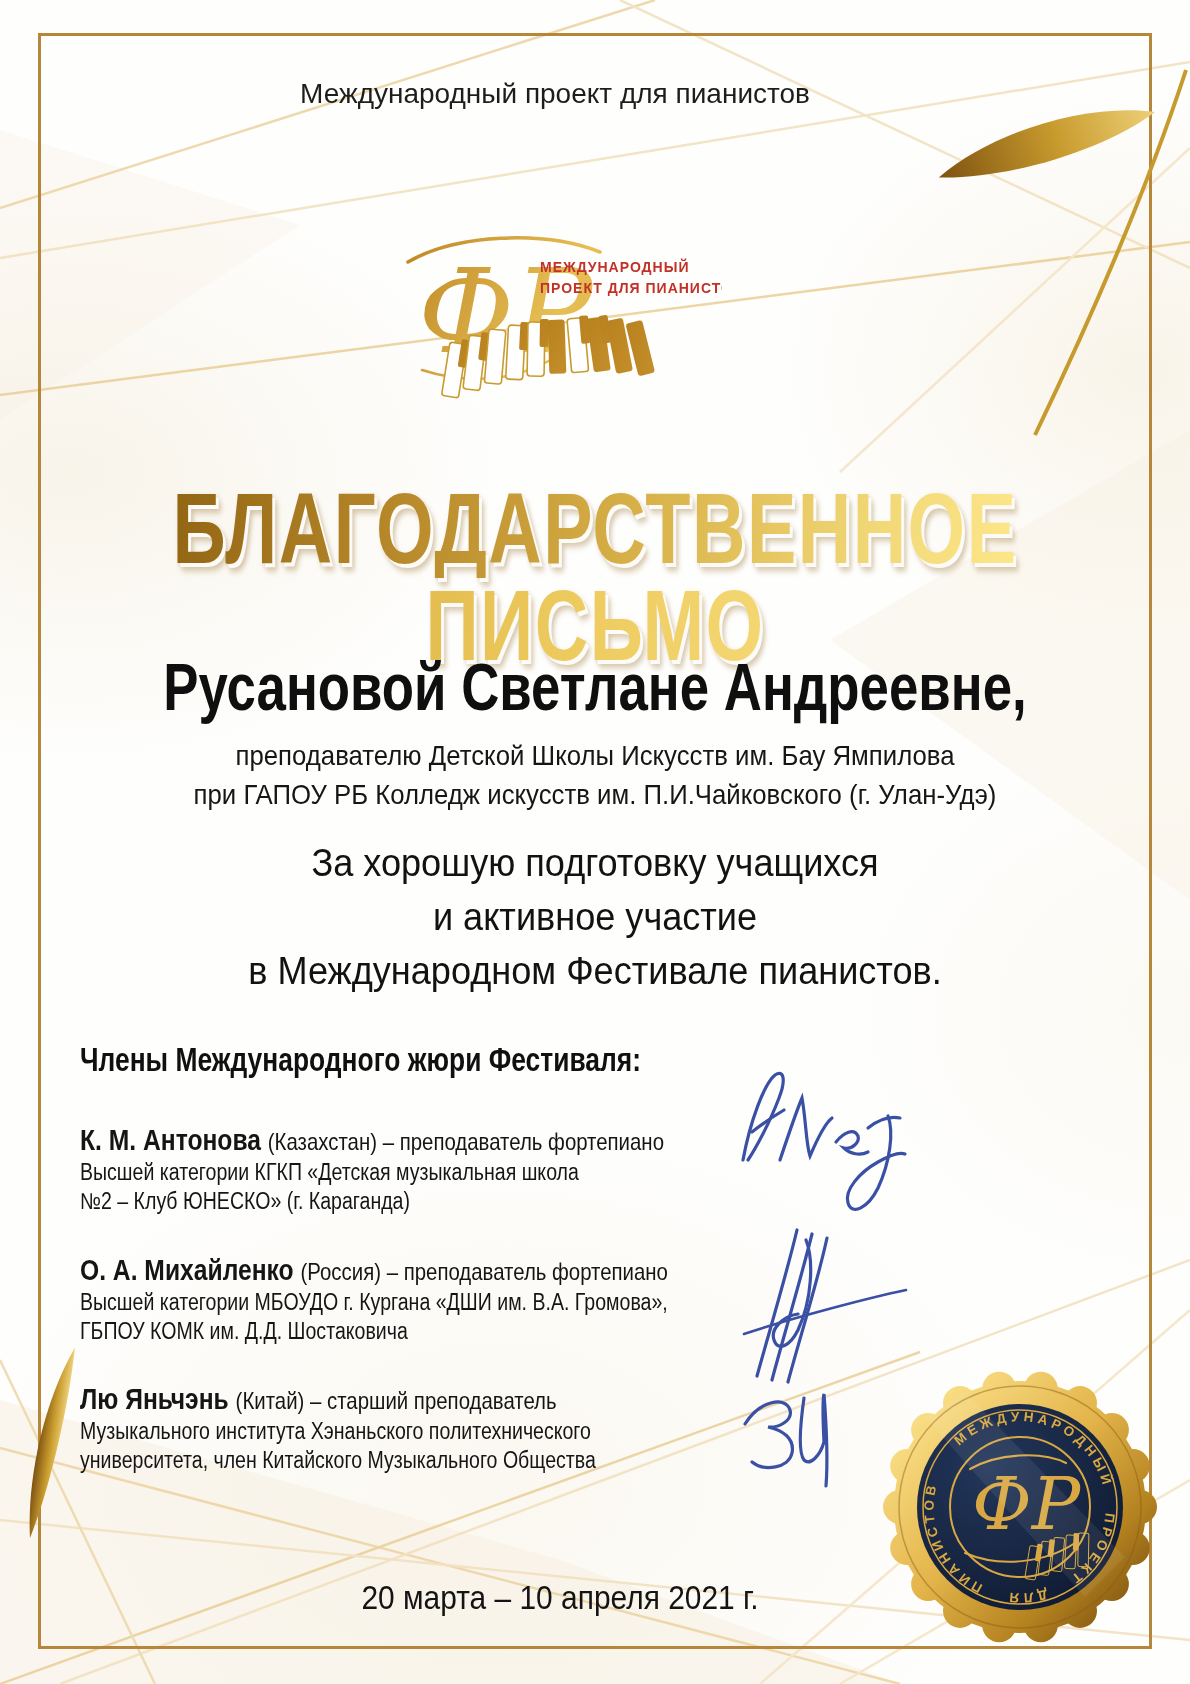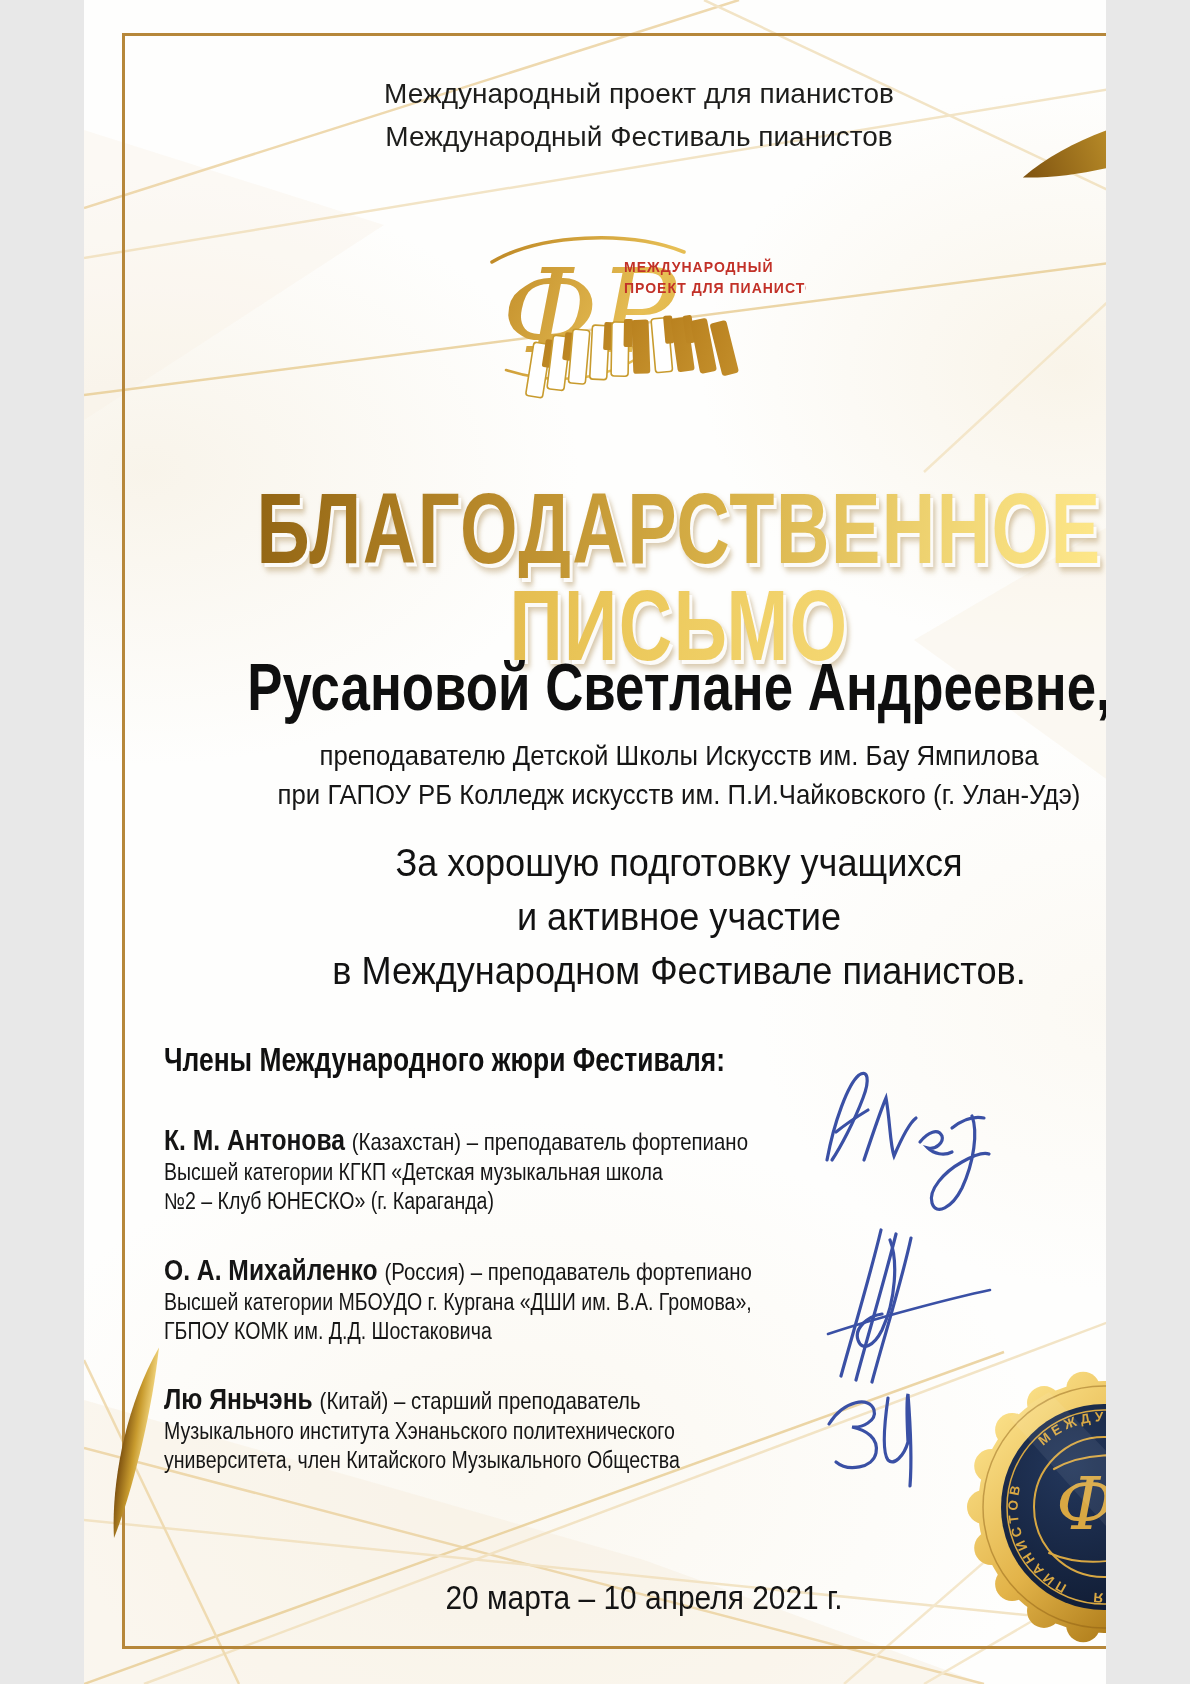--- a/index.html
+++ b/index.html
@@ -1,16 +1,16 @@
 <!DOCTYPE html>
 <html><head>
 <meta charset="utf-8">
 <style>
   html,body{margin:0;padding:0;background:#e8e8e8;}
-  .page{position:relative;width:1022px;height:1684px;overflow:hidden;margin:0 auto;
+  .page{position:relative;width:1190px;height:1684px;overflow:hidden;margin:0 auto;
     background:
       radial-gradient(620px 420px at 6% 28%, rgba(240,229,206,.40), transparent 70%),
       radial-gradient(520px 400px at 96% 22%, rgba(243,232,209,.45), transparent 70%),
       radial-gradient(760px 520px at 42% 88%, rgba(246,238,221,.40), transparent 70%),
       radial-gradient(500px 400px at 100% 60%, rgba(246,238,221,.30), transparent 70%),
       #fefefd;
     font-family:"Liberation Sans", sans-serif; color:#1a1a1a;}
   .frame{position:absolute;left:38px;top:33px;width:1108px;height:1610px;
     border:3px solid #b6873a;z-index:2;}
   svg.layer{position:absolute;left:0;top:0;z-index:3;pointer-events:none;}
@@ -112,21 +112,20 @@
       <use href="#bladeA" fill="url(#leafG2)" transform="translate(55,1582) rotate(16) scale(0.7)"></use>
       <use href="#bladeA" fill="url(#leafG1)" transform="translate(152,1690) rotate(32) scale(0.8)"></use>
       <use href="#bladeA" fill="url(#leafG2)" transform="translate(4,1482) rotate(4) scale(0.75)"></use>
     </g>
   </svg>
 
   <div class="content">
 
     <div class="header-block">
       <div>Международный проект для пианистов</div>
-      <div>Международный Фестиваль пианистов</div>
     </div>
 
     <svg class="logo-svg" width="330" height="175" viewBox="0 0 330 175">
       <defs>
         <linearGradient id="logoGrad" x1="0" y1="0" x2="330" y2="175" gradientUnits="userSpaceOnUse">
           <stop offset="0" stop-color="#b9811f"></stop>
             <stop offset="0.5" stop-color="#e7bf55"></stop>
             <stop offset="1" stop-color="#c89627"></stop>
         </linearGradient>
       </defs>

